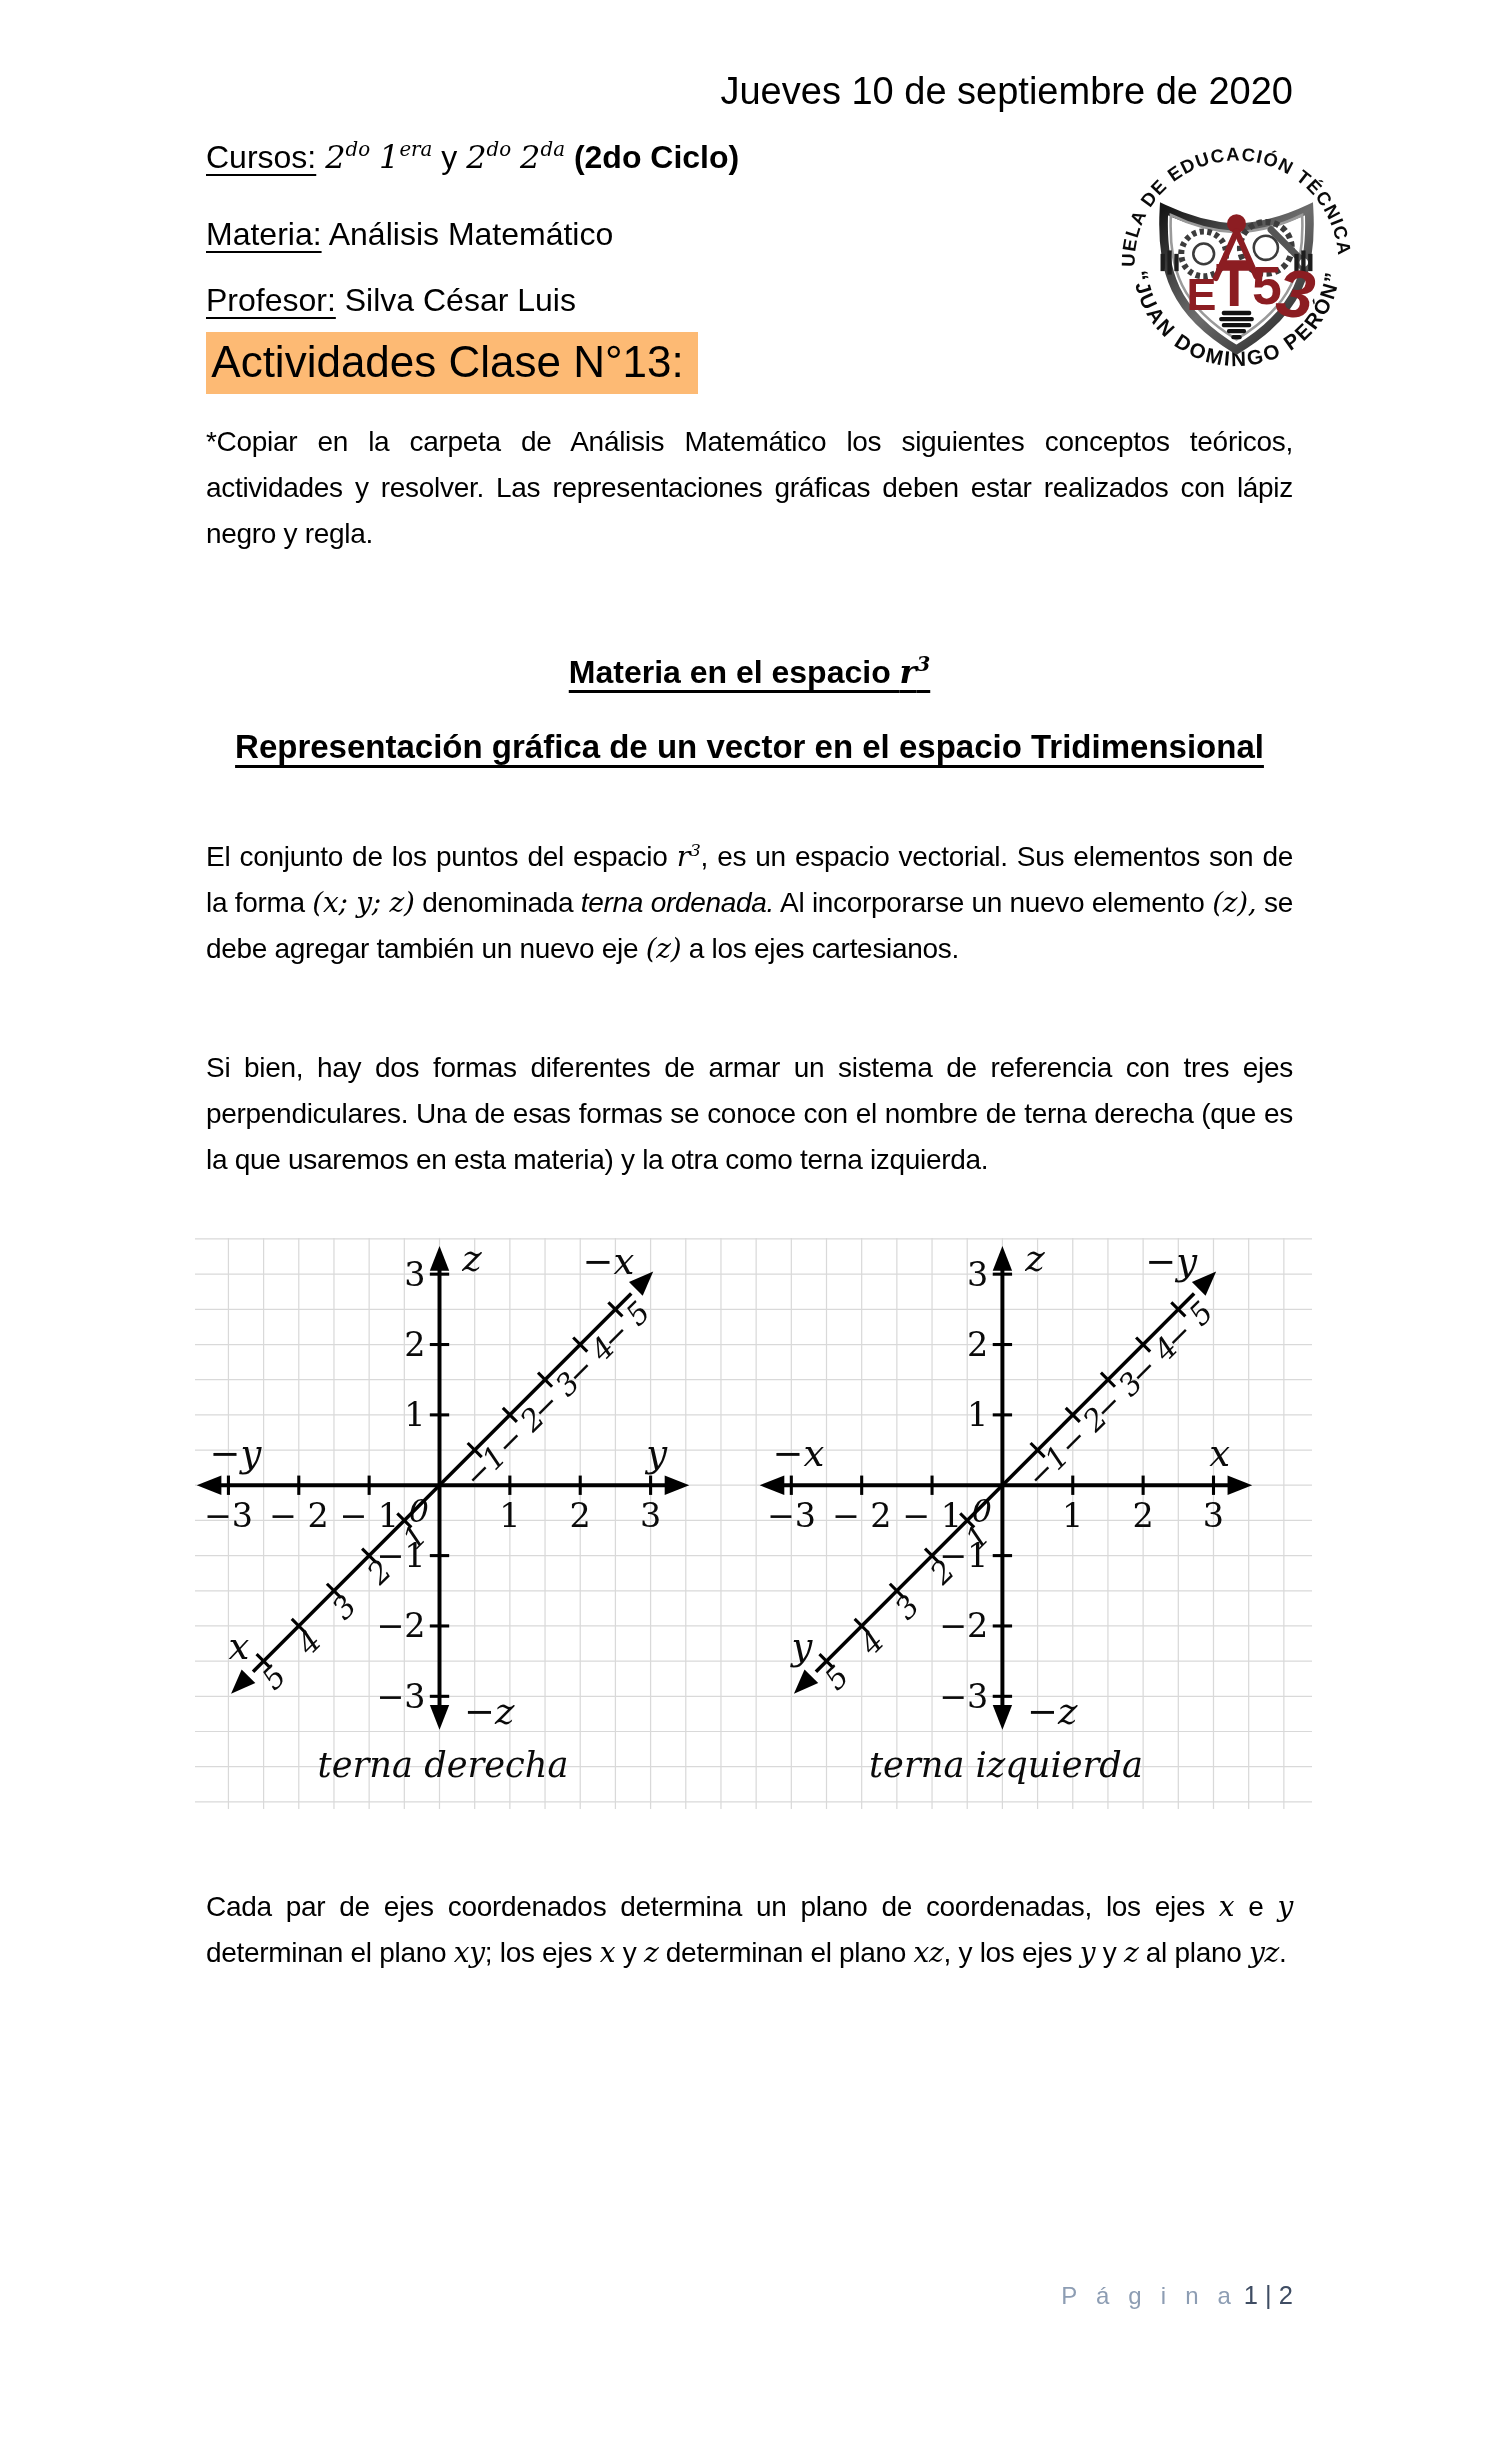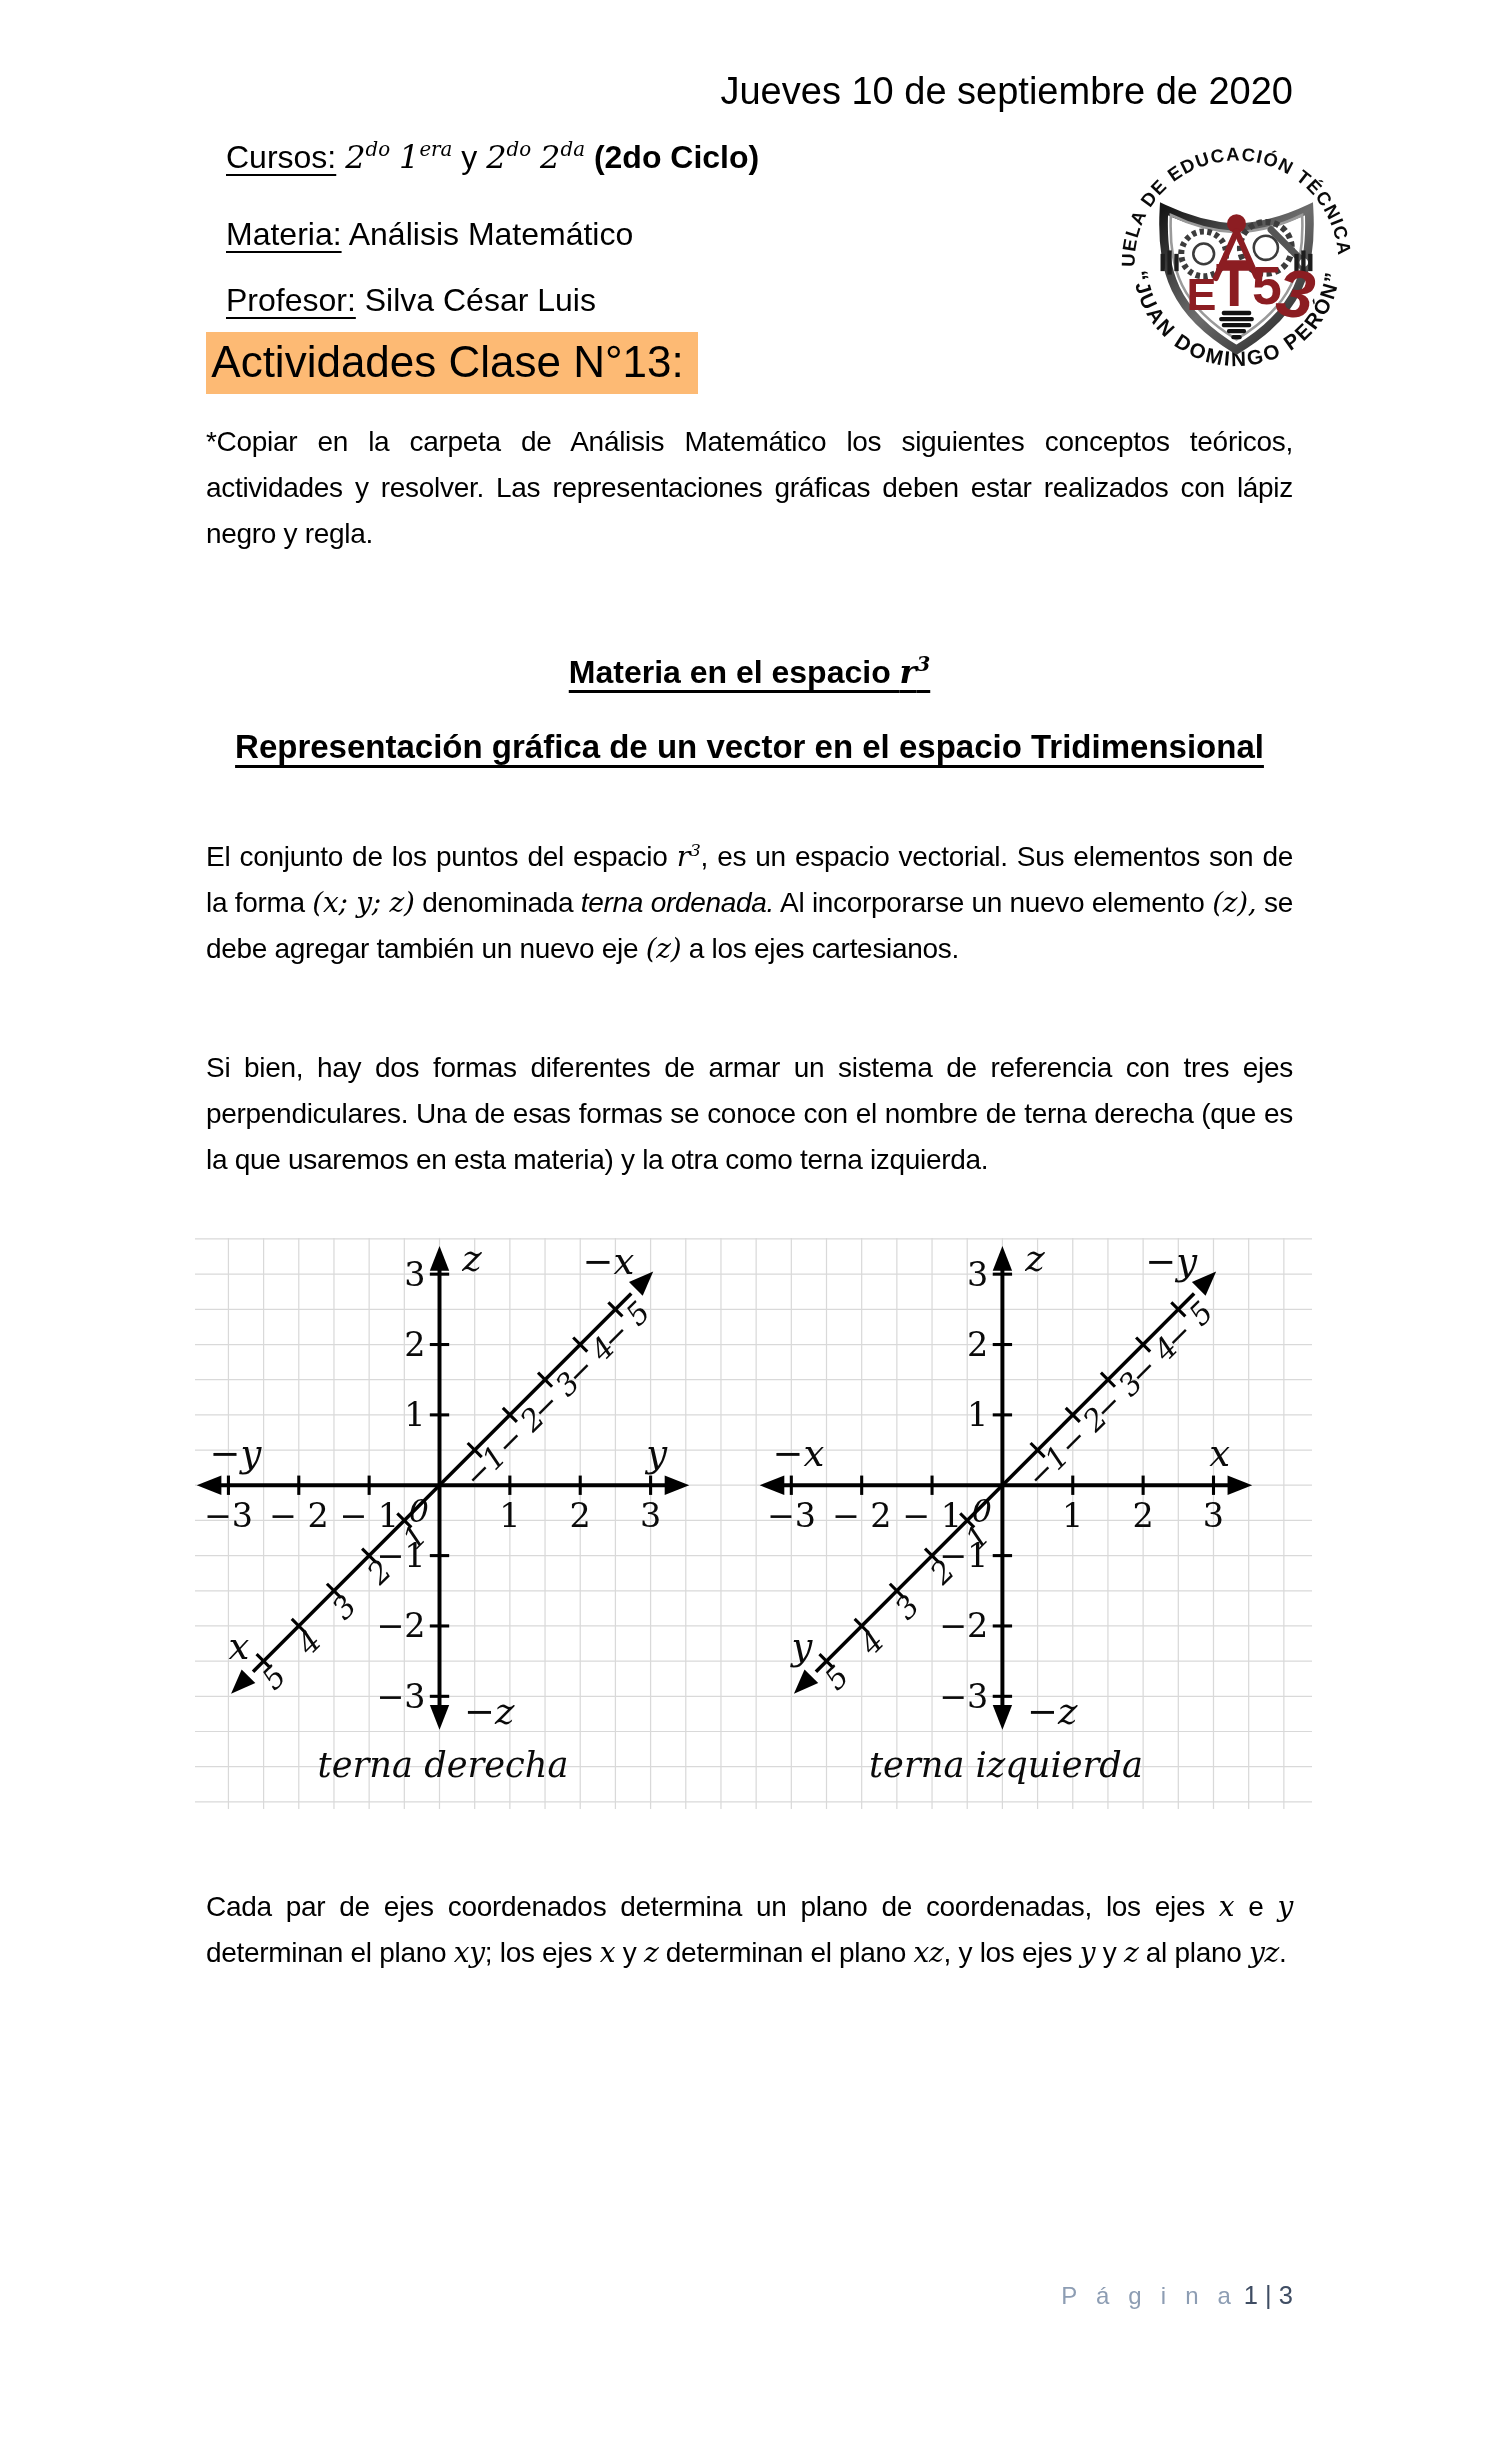--- a/index.html
+++ b/index.html
@@ -1,21 +1,21 @@
 <!DOCTYPE html>
 <html style="font-size:14px"><head>
 <meta charset="utf-8">
 <style>
   html,body{margin:0;padding:0;}
   body{width:1495px;height:2462px;position:relative;background:#ffffff;color:#000;
        font-family:"Liberation Sans",sans-serif;overflow:hidden;}
   .abs{position:absolute;}
   .content{left:206px;width:1087px;}
   .line36{font-size:32px;line-height:40px;white-space:nowrap;}
-  .ulab{text-decoration:underline;text-decoration-thickness:2.2px;text-underline-offset:6.2px;margin-left:20px;}
+  .ulab{text-decoration:underline;text-decoration-thickness:2.2px;text-underline-offset:6.2px;}
   .date{top:70px;text-align:right;font-size:38px;}
   .para{font-size:28px;line-height:46px;text-align:justify;letter-spacing:-0.3px;}
   .title-band{top:332px;left:206px;background:#fdba74;font-size:44px;line-height:53px;
               padding:2.6px 14px 6.2px 5.3px;white-space:nowrap;}
   .h-center{text-align:center;font-weight:bold;}
   .h1{top:653px;font-size:32px;}
   .h2{top:728px;font-size:33px;}
   .h-center .us{text-decoration:underline;text-decoration-thickness:2.6px;text-underline-offset:7px;}
   .run-n{}
   .run-b{font-weight:bold;}
@@ -305,15 +305,15 @@
       <text x="690" y="479" font-size="42" font-family="&quot;DejaVu Serif&quot;,&quot;Liberation Serif&quot;,serif" fill="#0a0a0a" text-anchor="middle" font-style="italic">y</text>
       <text x="922" y="613" font-size="40" font-family="&quot;DejaVu Serif&quot;,&quot;Liberation Serif&quot;,serif" fill="#0a0a0a" text-anchor="middle" font-style="italic">terna izquierda</text>
     </g>
   </svg>
 
 <div class="abs content para" style="top:1884px;"><span class="run-n">Cada par de ejes coordenados determina un plano de coordenadas, los ejes </span><span class="run-i">x</span><span class="run-n"> e </span><span class="run-i">y</span><span class="run-n"> determinan el plano </span><span class="run-i">xy</span><span class="run-n">; los ejes </span><span class="run-i">x</span><span class="run-n"> y </span><span class="run-i">z</span><span class="run-n"> determinan el plano </span><span class="run-i">xz</span><span class="run-n">, y los ejes </span><span class="run-i">y</span><span class="run-n"> y </span><span class="run-i">z</span><span class="run-n"> al plano </span><span class="run-i">yz</span><span class="run-n">.</span></div>
 
 <div class="abs content footer">
   <span class="flabel">P á g i n a</span>
   <span> </span>
-  <span class="fpage">1 | 3</span>
+  <span class="fpage">1 | 2</span>
 </div>
 
 
 </body></html>

